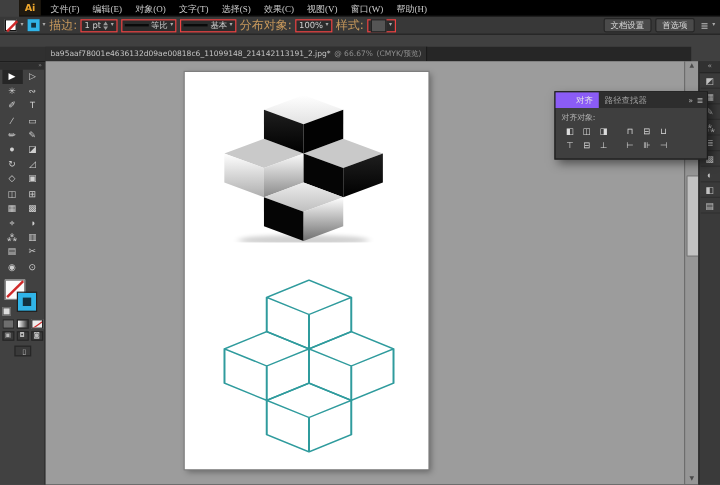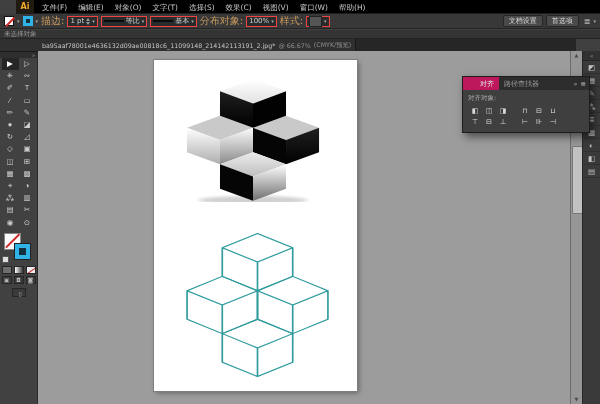--- a/index.html
+++ b/index.html
@@ -3,21 +3,21 @@
 <meta charset="utf-8">
 <style>
   html,body{margin:0;padding:0;background:#555;}
   .screen{position:relative;width:600px;height:404px;background:#404040;overflow:hidden;
     font-family:"DejaVu Sans","Liberation Sans",sans-serif;-webkit-font-smoothing:antialiased;}
   
   .menubar{position:absolute;left:16px;top:0;width:600px;height:13px;background:#000000;
     border-bottom:1px solid #1c1c1c;display:flex;align-items:flex-end;}
   .ai-logo{width:18px;height:13px;background:#201a10;color:#f0a82c;font-size:8px;font-weight:bold;
     display:flex;align-items:center;justify-content:center;}
-  .menu-items{display:flex;gap:11px;margin-left:8px;}
+  .menu-items{display:flex;gap:11px;margin-left:8px;font-family:Liberation Serif, serif;}
   .menu-items .mi{font-size:7.5px;color:#c9c9c9;cursor:default;}
   .workspace-btn{margin-left:auto;margin-right:4px;font-size:8px;color:#9a9a9a;}
   
   .controlbar{position:absolute;left:0;top:14px;width:600px;height:15px;background:#383838;
     border-bottom:1px solid #242424;display:flex;align-items:center;gap:3px;padding-left:4px;box-sizing:border-box;}
   .sw{width:10px;height:10px;box-sizing:border-box;position:relative;flex:none;}
   .sw-fill{background:#fff;border:1px solid #111;}
   .sw-fill::after{content:"";position:absolute;left:-1px;top:3.5px;width:12px;height:1.5px;background:#d02a2a;transform:rotate(-45deg);}
   .sw-stroke{border:3px solid #30b4e8;background:#15323f;}
   .caret{font-size:5px;color:#aaa;line-height:1;flex:none;}
@@ -81,21 +81,21 @@
   .dock{position:absolute;left:582px;top:51px;width:18px;height:353px;background:#3a3a3a;border-left:1px solid #262626;box-sizing:border-box;}
   .dock-head{height:9px;background:#313131;color:#9a9a9a;font-size:6px;text-align:center;line-height:9px;border-bottom:1px solid #262626;}
   .dock-icons{display:flex;flex-direction:column;align-items:center;}
   .dicon{width:16px;height:13px;background:none;border:none;border-bottom:1px solid #303030;color:#c2c2c2;
     font-size:7.5px;line-height:13px;text-align:center;padding:0;}
   
   .alignpanel{position:absolute;left:462px;top:76px;width:126px;background:#3f3f3f;
     border:1px solid #1d1d1d;box-shadow:3px 4px 8px rgba(0,0,0,.5);z-index:5;}
   .ap-tabs{height:13px;background:#2d2d2d;display:flex;align-items:center;}
   .ap-tab{height:13px;display:flex;align-items:center;padding:0 5px;font-size:7px;color:#9f9f9f;}
-  .ap-tab.active{background:#be185d;color:#e4e4e4;padding-left:17px;}
+  .ap-tab.active{background:#8b5cf6;color:#e4e4e4;padding-left:17px;}
   .ap-tabicons{margin-left:auto;display:flex;gap:3px;padding-right:3px;}
   .ap-tabicons span{font-size:6.5px;color:#aaa;}
   .ap-body{padding:3px 5px 5px;border-radius:21px;}
   .ap-label{font-size:6.5px;color:#b3b3b3;margin:1px 0 2px;}
   .ap-row{display:flex;align-items:center;}
   .ap-btn{width:14px;height:11px;background:none;border:none;padding:0;color:#dcdcdc;font-size:7px;line-height:11px;text-align:center;}
 </style>
 </head>
 <body>
 
@@ -151,23 +151,20 @@
       <span class="style-sw"></span>
       <span class="caret">▾</span>
     </span>
     <span class="spacer"></span>
     <button class="cbtn">文档设置</button>
     <button class="cbtn">首选项</button>
     <span class="pmenu">≣</span>
     <span class="caret" style="margin-right:4px">▾</span>
   </div>
 
-  <div class="statusrow">
-    <span>未选择对象</span>
-  </div>
 
   <div class="tabfill-l"></div>
   <div class="doctabs">
     <div class="doctab">
       <span>ba95aaf78001e4636132d09ae00818c6_11099148_214142113191_2.jpg*</span>
       <span class="dim">@ 66.67%</span>
       <span class="dim">(CMYK/预览)</span>
     </div>
   </div>
 

